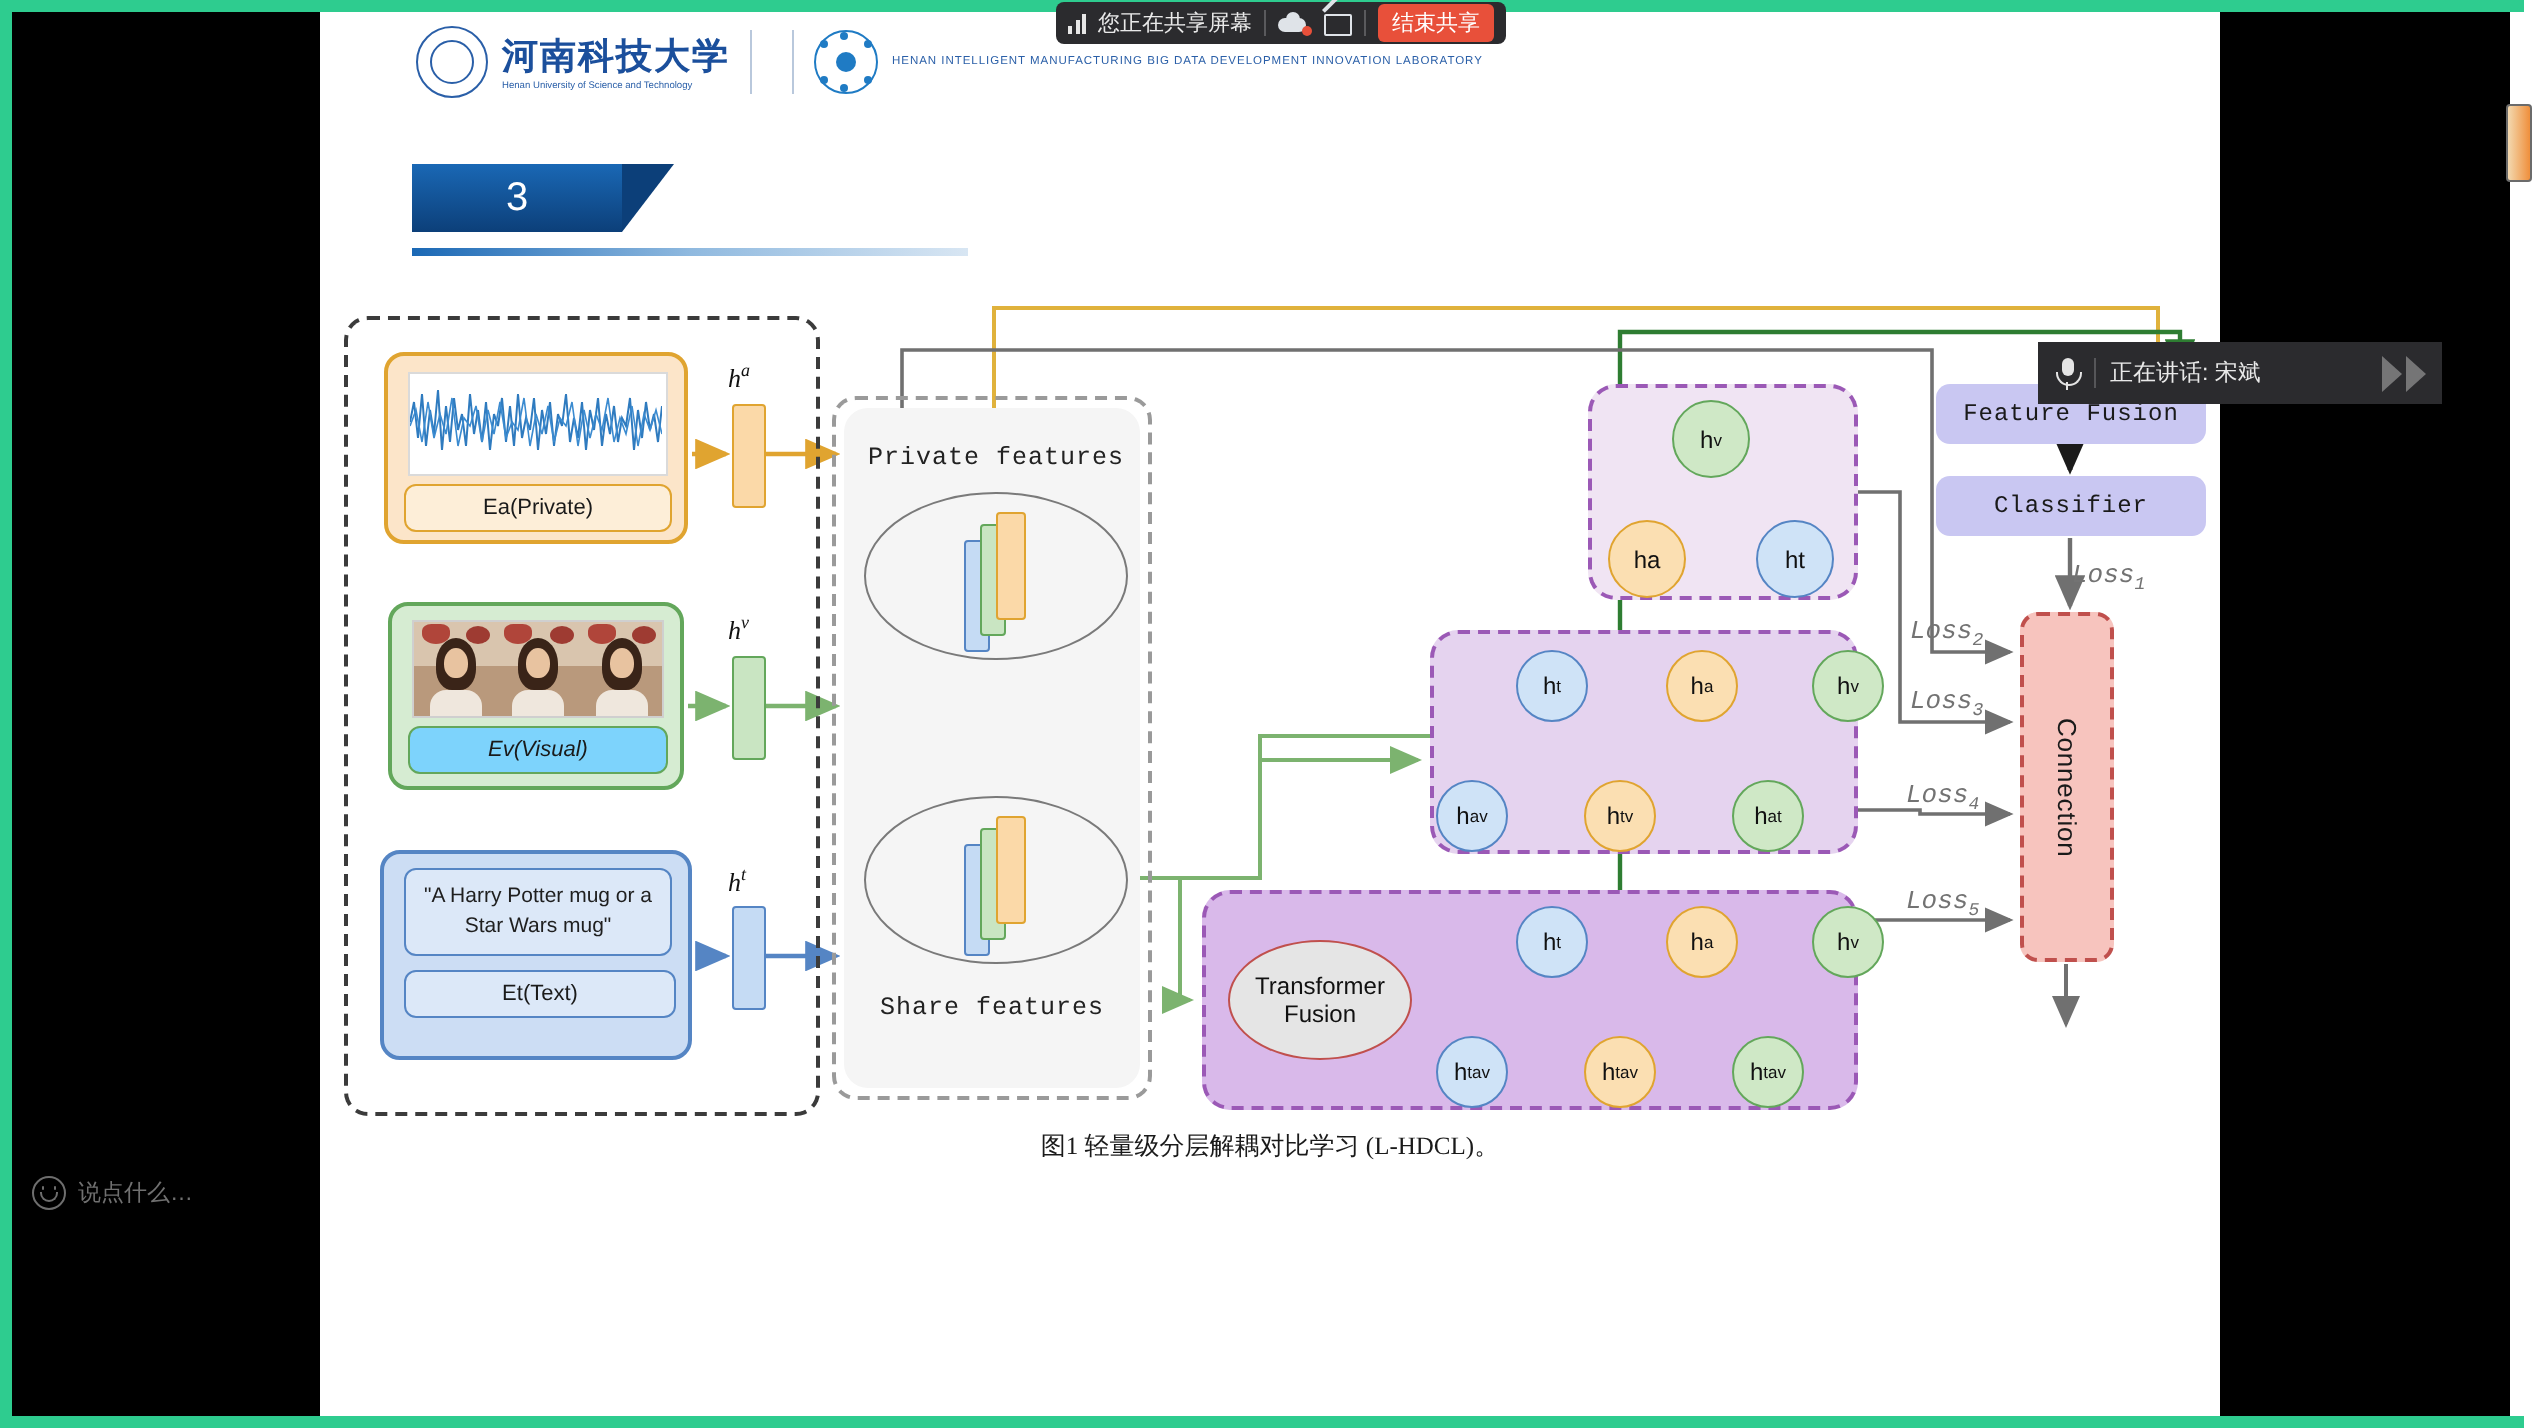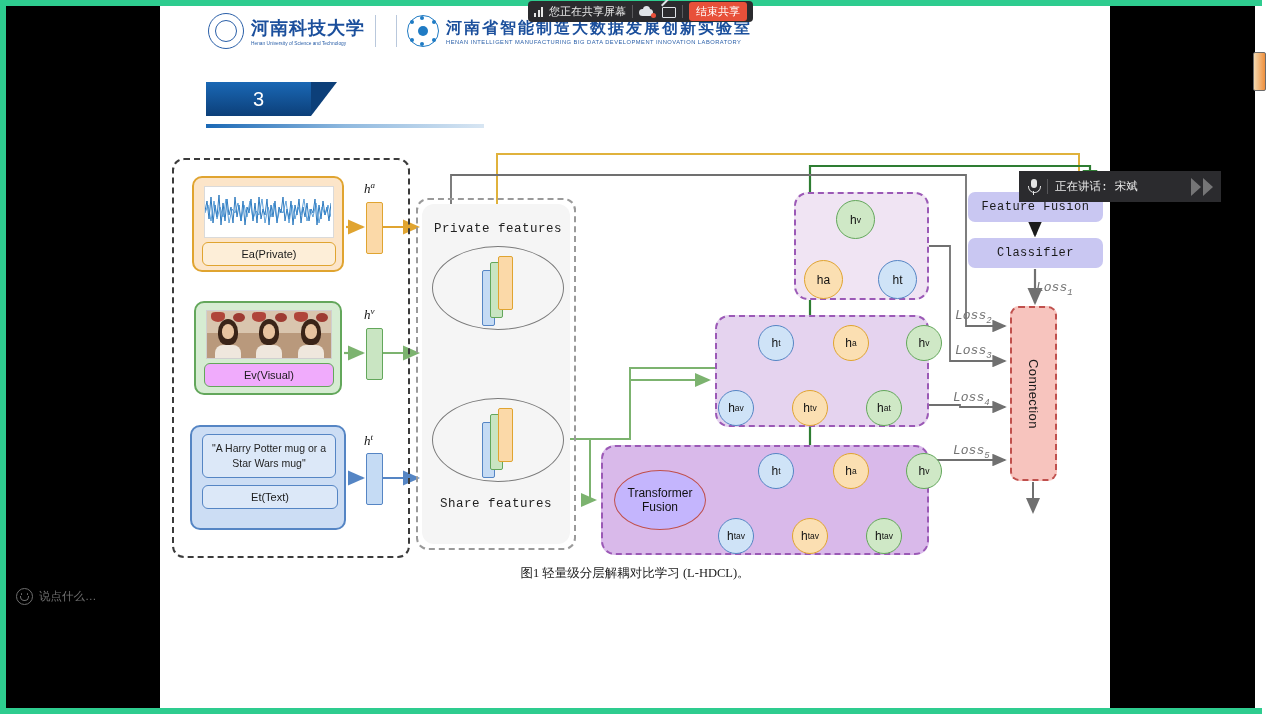--- a/index.html
+++ b/index.html
@@ -67,21 +67,21 @@
   #speaker-chip{
     position:absolute;left:1019px;top:171px;width:202px;height:31px;
     background:#2b2b2e;display:flex;align-items:center;gap:7px;padding:0 8px;
     box-sizing:border-box;z-index:60;
   }
   #speaker-chip .mic{position:relative;width:13px;height:16px;flex:none;}
   #speaker-chip .mic .cap{position:absolute;left:3.5px;top:0;width:6px;height:9px;border-radius:3px;background:#e4e4e4;}
   #speaker-chip .mic .arc{position:absolute;left:1px;top:7px;width:11px;height:6px;border:1.5px solid #e4e4e4;border-top:none;border-radius:0 0 7px 7px;}
   #speaker-chip .mic .stem{position:absolute;left:5.8px;top:12px;width:1.5px;height:4px;background:#e4e4e4;}
   #speaker-chip .vsep{width:1px;height:15px;background:#565659;}
-  #speaker-chip .txt{color:#e9e9e9;font-size:11.5px;white-space:nowrap;font-family:Liberation Mono, monospace;}
+  #speaker-chip .txt{color:#e9e9e9;font-size:11.5px;white-space:nowrap;}
   #speaker-chip .chev{margin-left:auto;display:flex;gap:2px;opacity:.45;}
   #speaker-chip .chev span{
     display:block;width:0;height:0;border-top:9px solid transparent;border-bottom:9px solid transparent;
     border-left:10px solid #cfcfcf;
   }
 
   
   #chat-entry{position:absolute;left:16px;top:588px;display:flex;align-items:center;gap:6px;z-index:60;}
   #chat-entry .smiley{
     width:15px;height:15px;border-radius:50%;border:1.3px solid #6e6e6e;position:relative;flex:none;
@@ -164,21 +164,21 @@
   #text-quote{
     left:42px;top:294px;width:134px;height:44px;background:#dce8f8;border:1px solid #5585c4;border-radius:6px;
     display:flex;align-items:center;justify-content:center;text-align:center;font-size:10.5px;color:#1f1f1f;
     line-height:15px;padding:0 4px;box-sizing:border-box;
   }
   .enc-label{
     position:absolute;border-radius:6px;border-width:1px;border-style:solid;
     display:flex;align-items:center;justify-content:center;font-size:11px;color:#1a1a1a;
   }
   #lbl-a{left:42px;top:102px;width:132px;height:22px;background:#fdeed8;border-color:#e0a430;}
-  #lbl-v{left:44px;top:223px;width:128px;height:22px;background:#f0abfc;border-color:#63a75b;}
+  #lbl-v{left:44px;top:223px;width:128px;height:22px;background:#7dd3fc;border-color:#63a75b;font-style:italic;}
   #lbl-t{left:42px;top:345px;width:134px;height:22px;background:#dce8f8;border-color:#5585c4;}
 
   .hbar{position:absolute;border-width:1px;border-style:solid;border-radius:2px;}
   #hb-a{left:206px;top:62px;width:15px;height:50px;background:#fbd9a8;border-color:#e0a430;}
   #hb-v{left:206px;top:188px;width:15px;height:50px;background:#c9e5c2;border-color:#63a75b;}
   #hb-t{left:206px;top:313px;width:15px;height:50px;background:#c5dbf4;border-color:#5585c4;}
 
   .hlabel{position:absolute;font-style:italic;font-size:13px;color:#111;font-family:"Liberation Serif",serif;}
   #hl-a{left:204px;top:40px;}
   #hl-v{left:204px;top:166px;}
@@ -212,21 +212,21 @@
     position:absolute;border-radius:50%;border-width:1.6px;border-style:solid;
     display:flex;align-items:center;justify-content:center;
     font-size:12px;color:#111;font-family:"Liberation Sans",sans-serif;
   }
   .node.blue{background:#cfe3f7;border-color:#5585c4;}
   .node.orange{background:#fbdfb2;border-color:#e0a430;}
   .node.green{background:#cfe8c6;border-color:#63a75b;}
   .node sub{font-size:8.5px;vertical-align:-2px;}
 
   #tf-ellipse{
-    left:454px;top:330px;width:92px;height:60px;background:#c4b5fd;border:1.4px solid #c0504d;border-radius:50%;
+    left:454px;top:330px;width:92px;height:60px;background:#e5e5e5;border:1.4px solid #c0504d;border-radius:50%;
     display:flex;flex-direction:column;align-items:center;justify-content:center;font-size:12px;color:#111;line-height:14px;
   }
 
   
   .rbox{position:absolute;box-sizing:border-box;border-radius:7px;display:flex;align-items:center;justify-content:center;
         font-family:"Liberation Mono",monospace;font-size:12px;color:#1a1a1a;letter-spacing:.5px;}
   #feature-fusion{left:808px;top:52px;width:135px;height:30px;background:#c9c7f2;}
   #classifier{left:808px;top:98px;width:135px;height:30px;background:#c9c7f2;}
   #connection{
     left:850px;top:166px;width:47px;height:175px;background:#f7c4be;border:2px dashed #c0504d;border-radius:9px;
@@ -280,21 +280,20 @@
       <div class="net">
         <div class="c"></div>
           <b></b>
           <b></b>
           <b></b>
           <b></b>
           <b></b>
           <b></b>
       </div>
       <div class="logo-texts">
-        <div class="logo-cn" style="font-size:16px;letter-spacing:2px">河南省智能制造大数据发展创新实验室</div>
         <div class="logo-en" style="font-size:6px;letter-spacing:.5px">HENAN INTELLIGENT MANUFACTURING BIG DATA DEVELOPMENT INNOVATION LABORATORY</div>
       </div>
     </div>
   </div>
 
   <div id="title-row">
     <div id="num-tag">3</div>
     <div id="title-rule"></div>
   </div>
 

